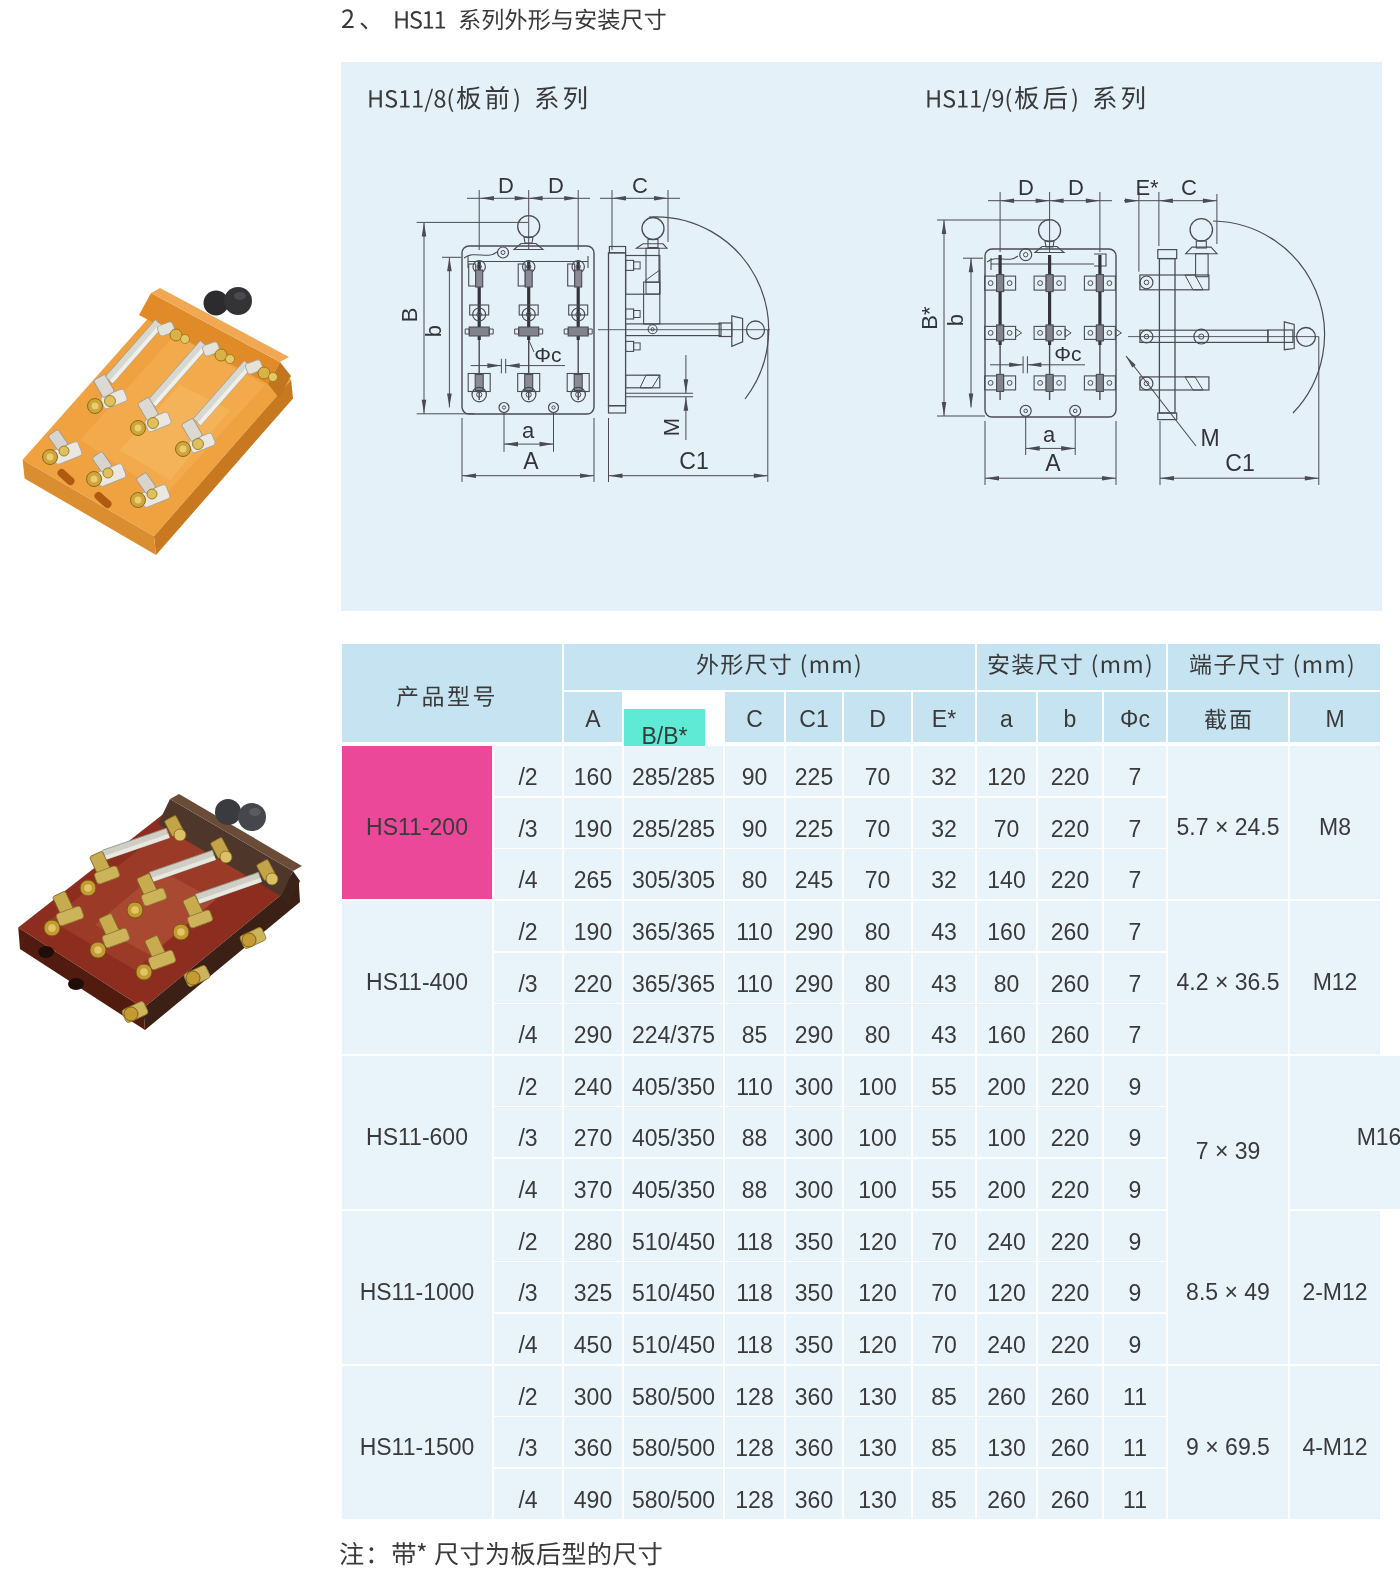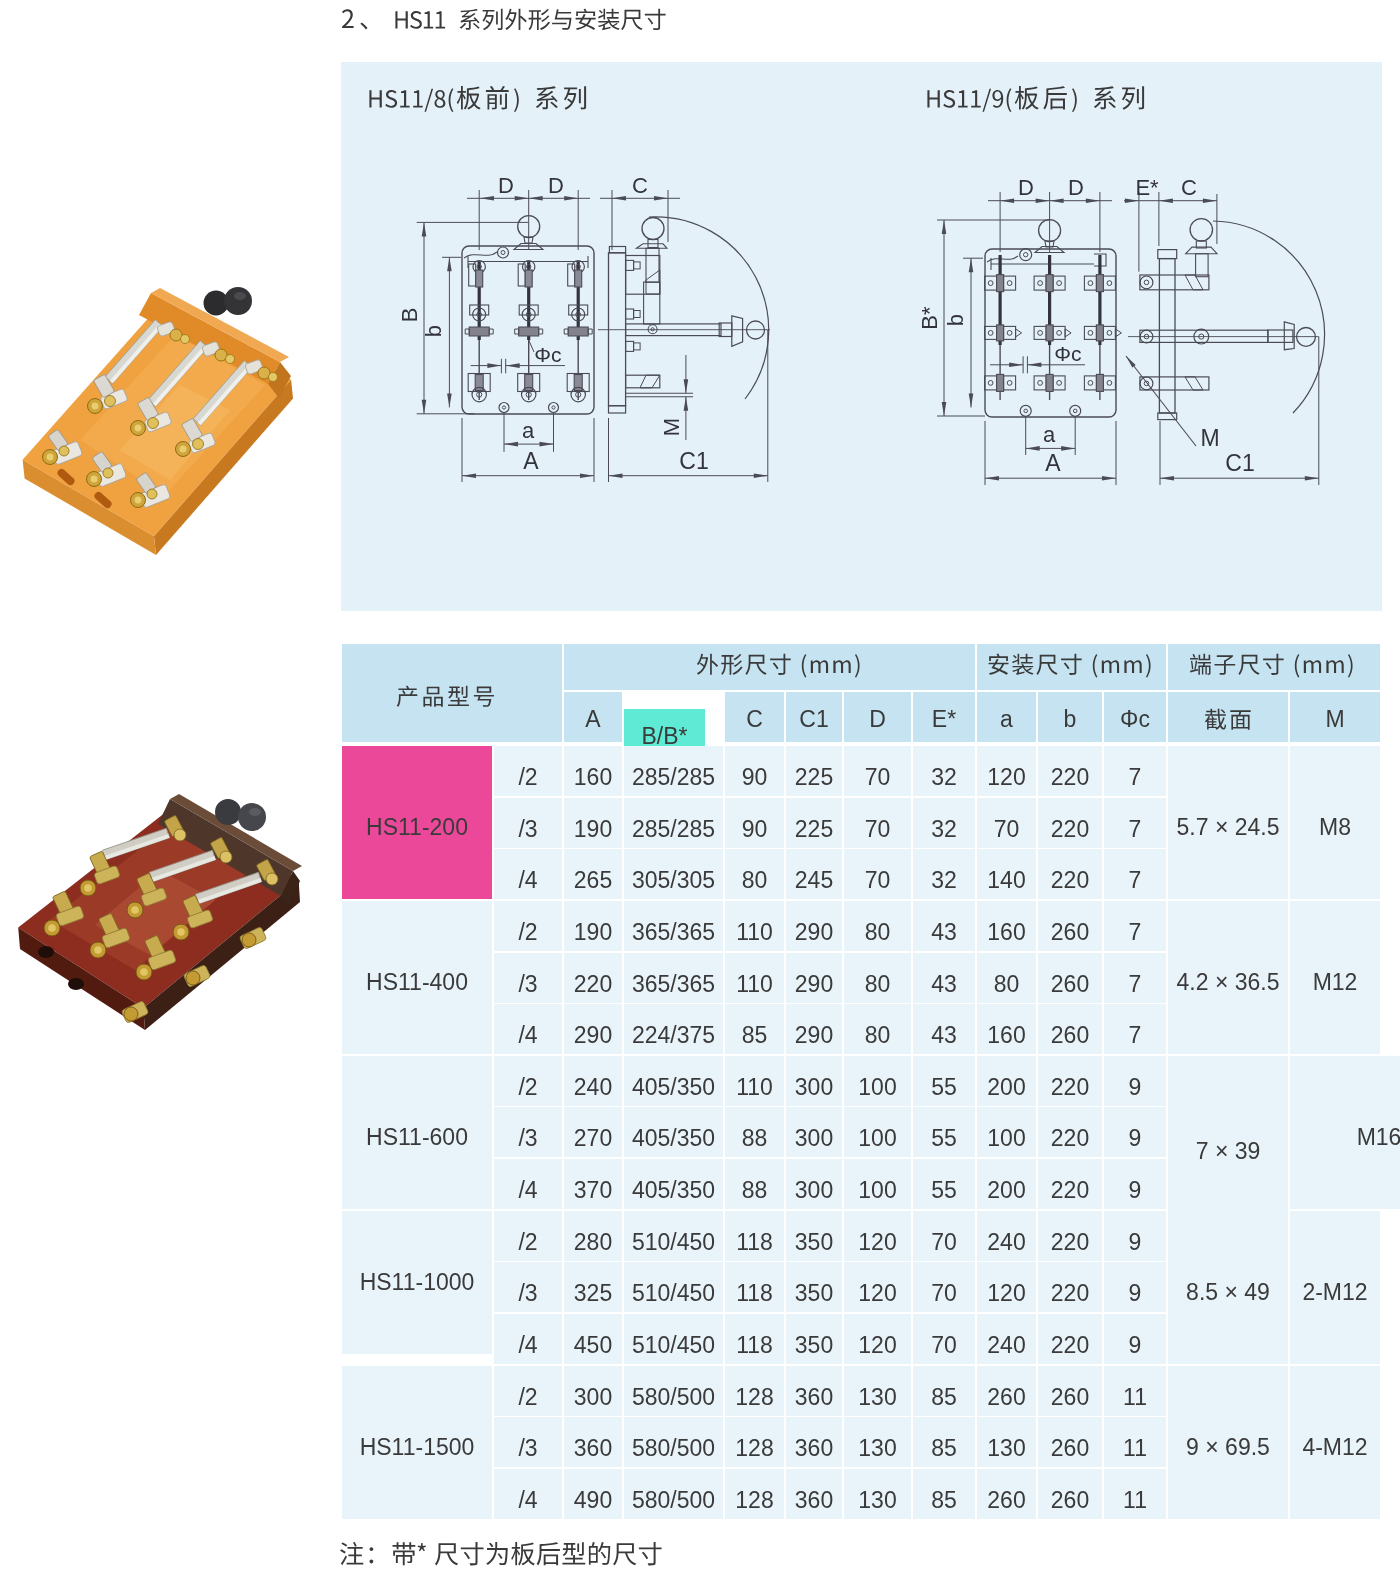--- a/index.html
+++ b/index.html
@@ -663,21 +663,21 @@
 <div class="cell" style="left:494px;top:1159px;width:68px;background:#e9f4fa;padding-top:12px;height:38px;font-size:23px;">/4</div>
 <div class="cell" style="left:564px;top:1159px;width:58px;background:#e9f4fa;padding-top:12px;height:38px;font-size:23px;">370</div>
 <div class="cell" style="left:624px;top:1159px;width:99px;background:#e9f4fa;padding-top:12px;height:38px;font-size:23px;">405/350</div>
 <div class="cell" style="left:725px;top:1159px;width:59px;background:#e9f4fa;padding-top:12px;height:38px;font-size:23px;">88</div>
 <div class="cell" style="left:786px;top:1159px;width:56px;background:#e9f4fa;padding-top:12px;height:38px;font-size:23px;">300</div>
 <div class="cell" style="left:844px;top:1159px;width:67px;background:#e9f4fa;padding-top:12px;height:38px;font-size:23px;">100</div>
 <div class="cell" style="left:913px;top:1159px;width:62px;background:#e9f4fa;padding-top:12px;height:38px;font-size:23px;">55</div>
 <div class="cell" style="left:977px;top:1159px;width:59px;background:#e9f4fa;padding-top:12px;height:38px;font-size:23px;">200</div>
 <div class="cell" style="left:1038px;top:1159px;width:64px;background:#e9f4fa;padding-top:12px;height:38px;font-size:23px;">220</div>
 <div class="cell" style="left:1104px;top:1159px;width:62px;background:#e9f4fa;padding-top:12px;height:38px;font-size:23px;">9</div>
-<div class="cell" style="left:342px;top:1211px;width:150px;background:#e9f4fa;height:143px;font-size:23px;">HS11-1000</div>
+<div class="cell" style="left:342px;top:1211px;width:150px;background:#e9f4fa;padding-top:10px;height:143px;font-size:23px;">HS11-1000</div>
 <div class="cell" style="left:1168px;top:1211px;width:120px;background:#e9f4fa;padding-top:10px;height:143px;font-size:23px;">8.5 × 49</div>
 <div class="cell" style="left:1290px;top:1211px;width:90px;background:#e9f4fa;padding-top:10px;height:143px;font-size:23px;">2-M12</div>
 <div class="cell" style="left:494px;top:1211px;width:68px;background:#e9f4fa;padding-top:12px;height:38px;font-size:23px;">/2</div>
 <div class="cell" style="left:564px;top:1211px;width:58px;background:#e9f4fa;padding-top:12px;height:38px;font-size:23px;">280</div>
 <div class="cell" style="left:624px;top:1211px;width:99px;background:#e9f4fa;padding-top:12px;height:38px;font-size:23px;">510/450</div>
 <div class="cell" style="left:725px;top:1211px;width:59px;background:#e9f4fa;padding-top:12px;height:38px;font-size:23px;">118</div>
 <div class="cell" style="left:786px;top:1211px;width:56px;background:#e9f4fa;padding-top:12px;height:38px;font-size:23px;">350</div>
 <div class="cell" style="left:844px;top:1211px;width:67px;background:#e9f4fa;padding-top:12px;height:38px;font-size:23px;">120</div>
 <div class="cell" style="left:913px;top:1211px;width:62px;background:#e9f4fa;padding-top:12px;height:38px;font-size:23px;">70</div>
 <div class="cell" style="left:977px;top:1211px;width:59px;background:#e9f4fa;padding-top:12px;height:38px;font-size:23px;">240</div>

